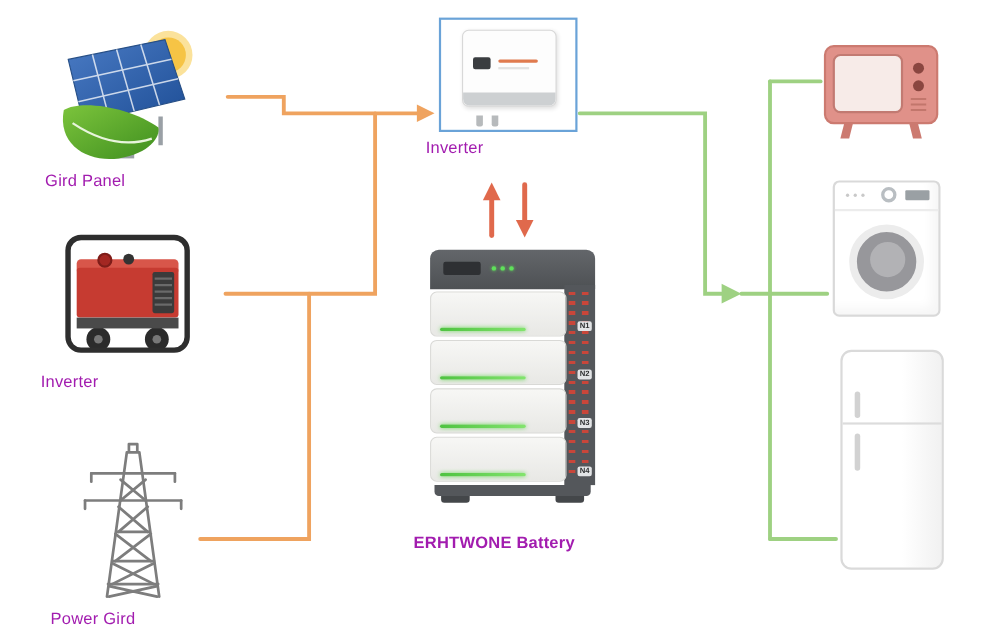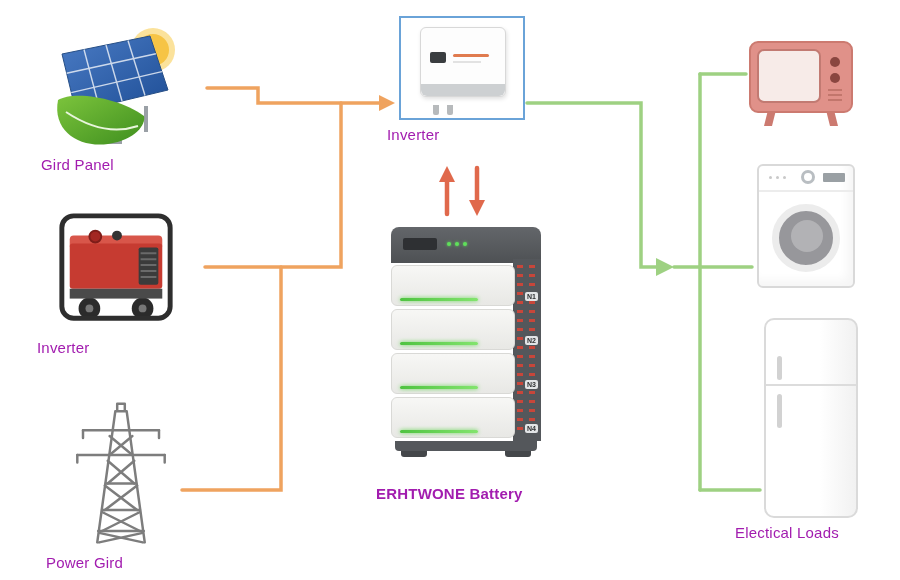--- a/index.html
+++ b/index.html
@@ -228,15 +228,14 @@
     <div class="w-drum">
       <div class="w-drum-in"></div>
     </div>
   </div>
 
   <div class="fridge">
     <div class="f-split"></div>
     <div class="f-handle" style="top:36px;height:24px;"></div>
     <div class="f-handle" style="top:74px;height:34px;"></div>
   </div>
-  <div class="node-label" style="left:735px;top:524px;width:150px;">Electical Loads</div>
 
 </div>
 
 </body></html>

